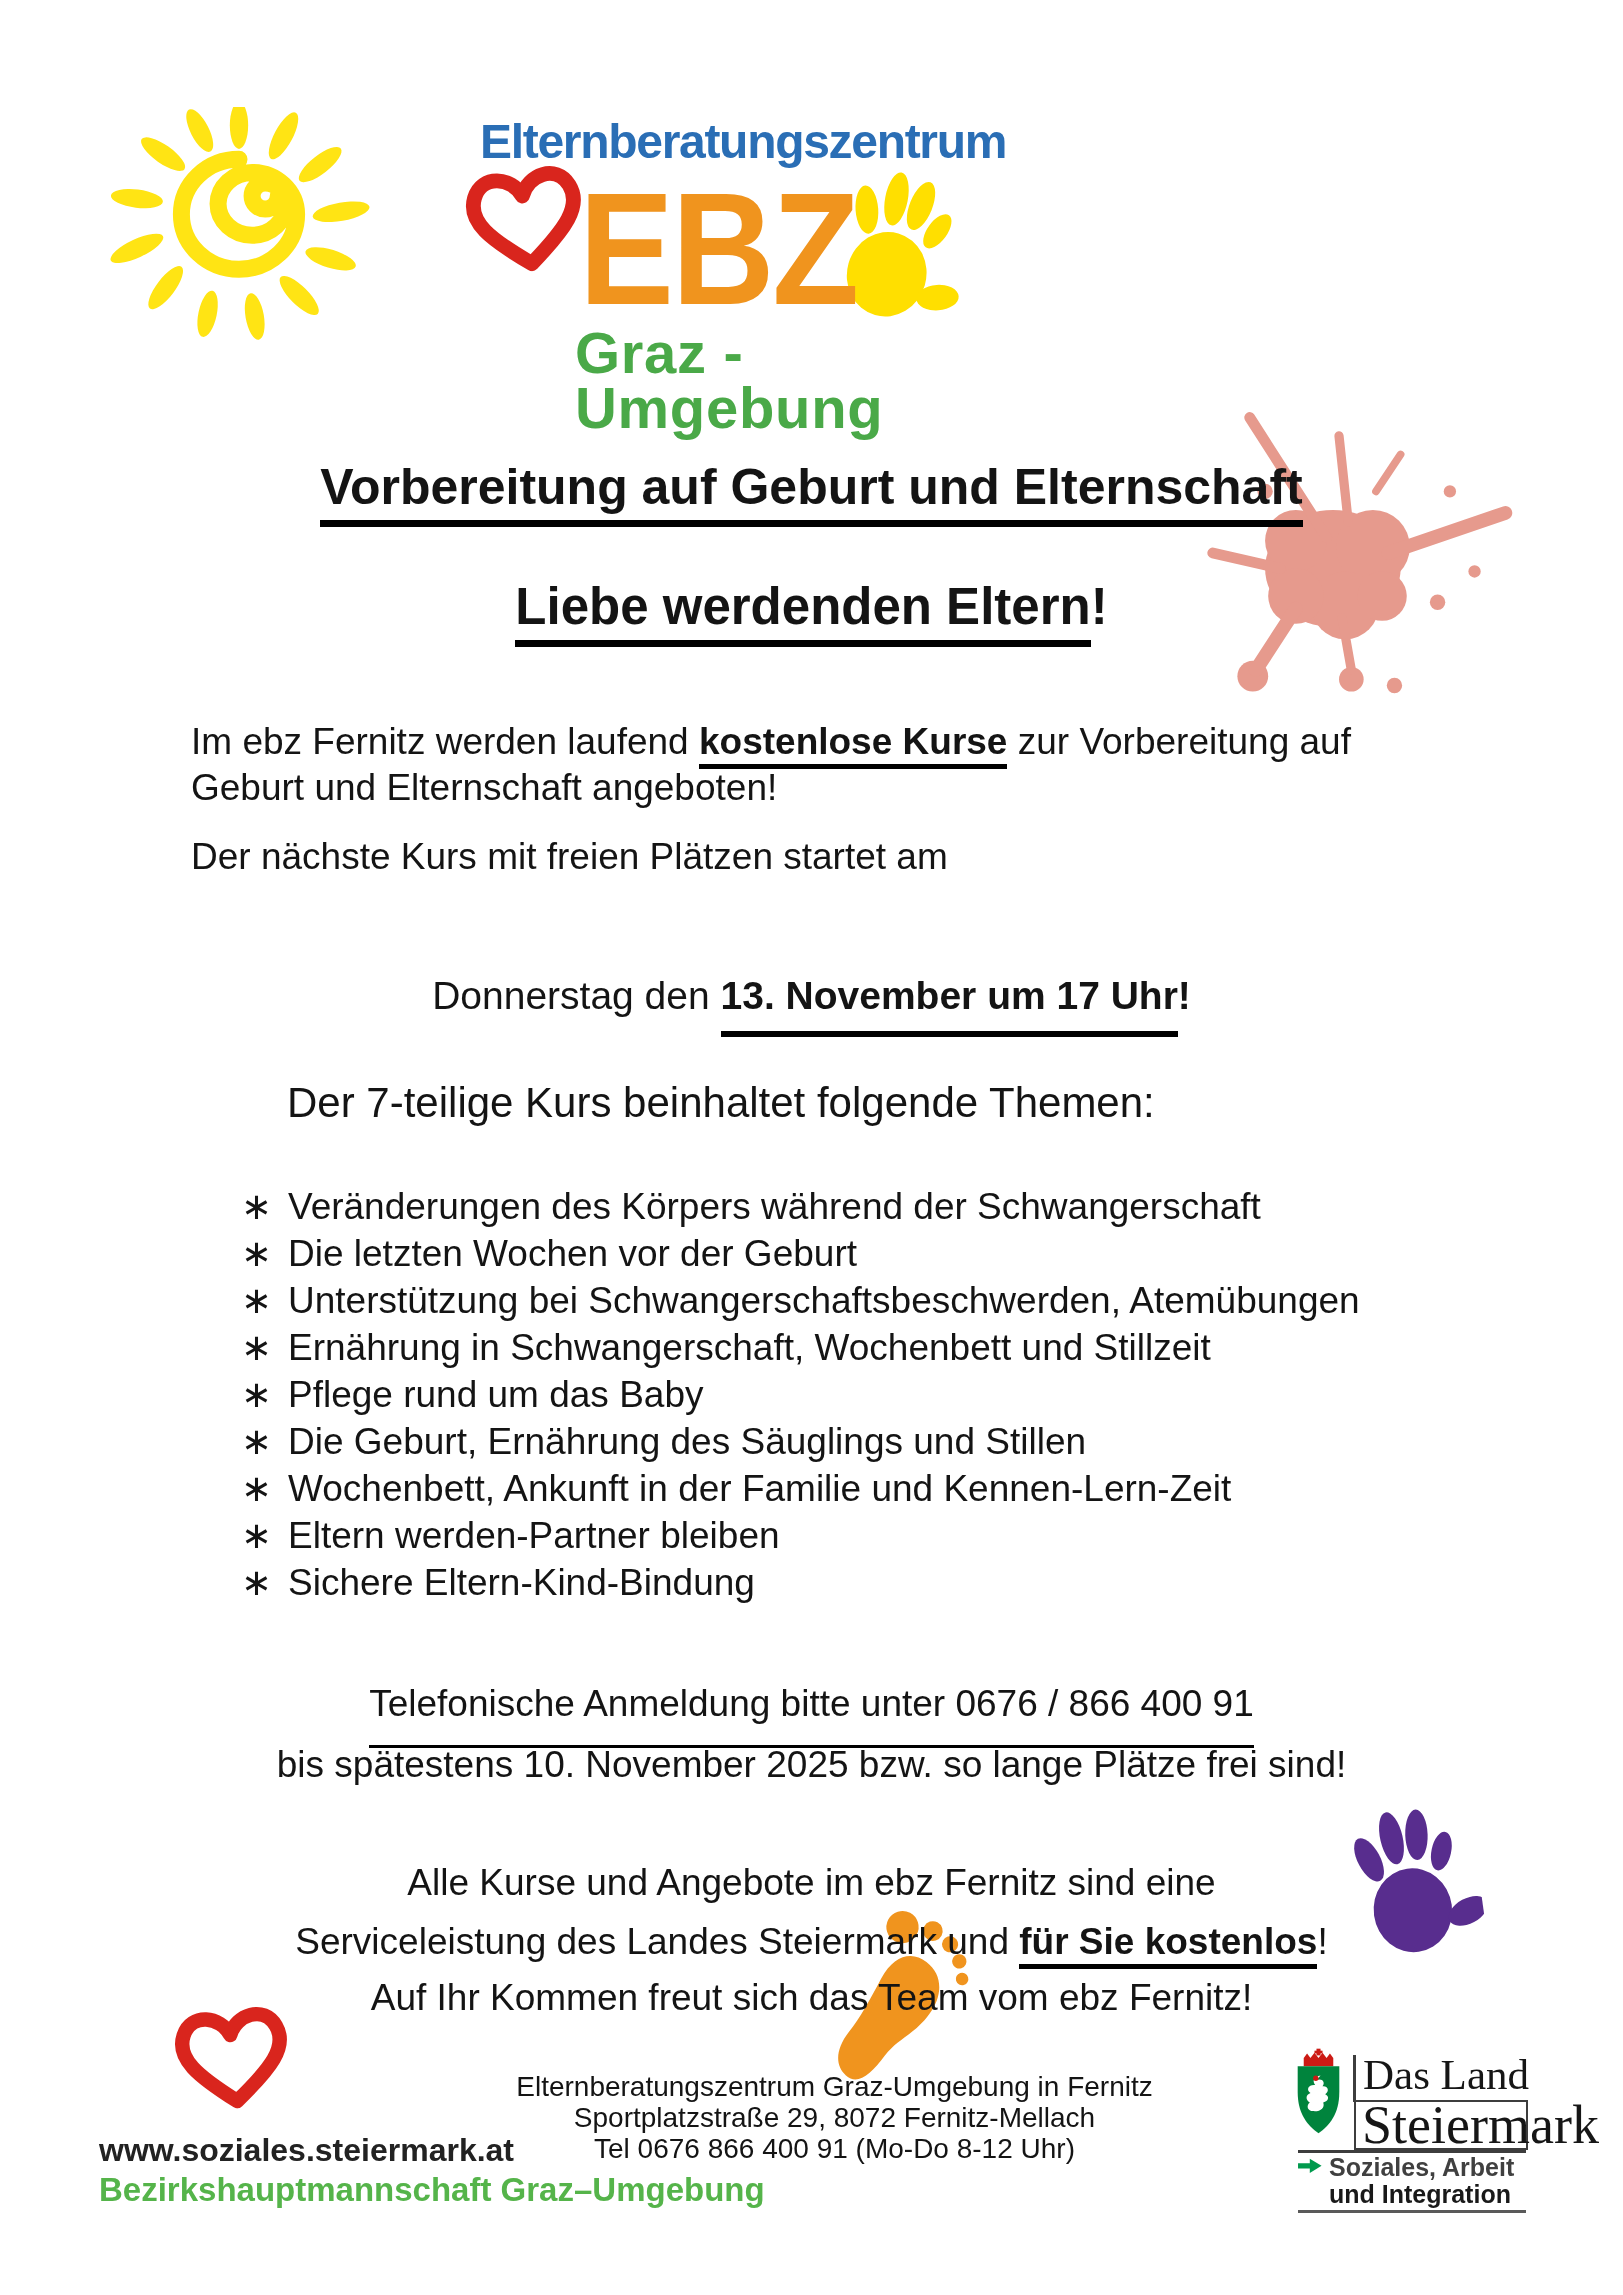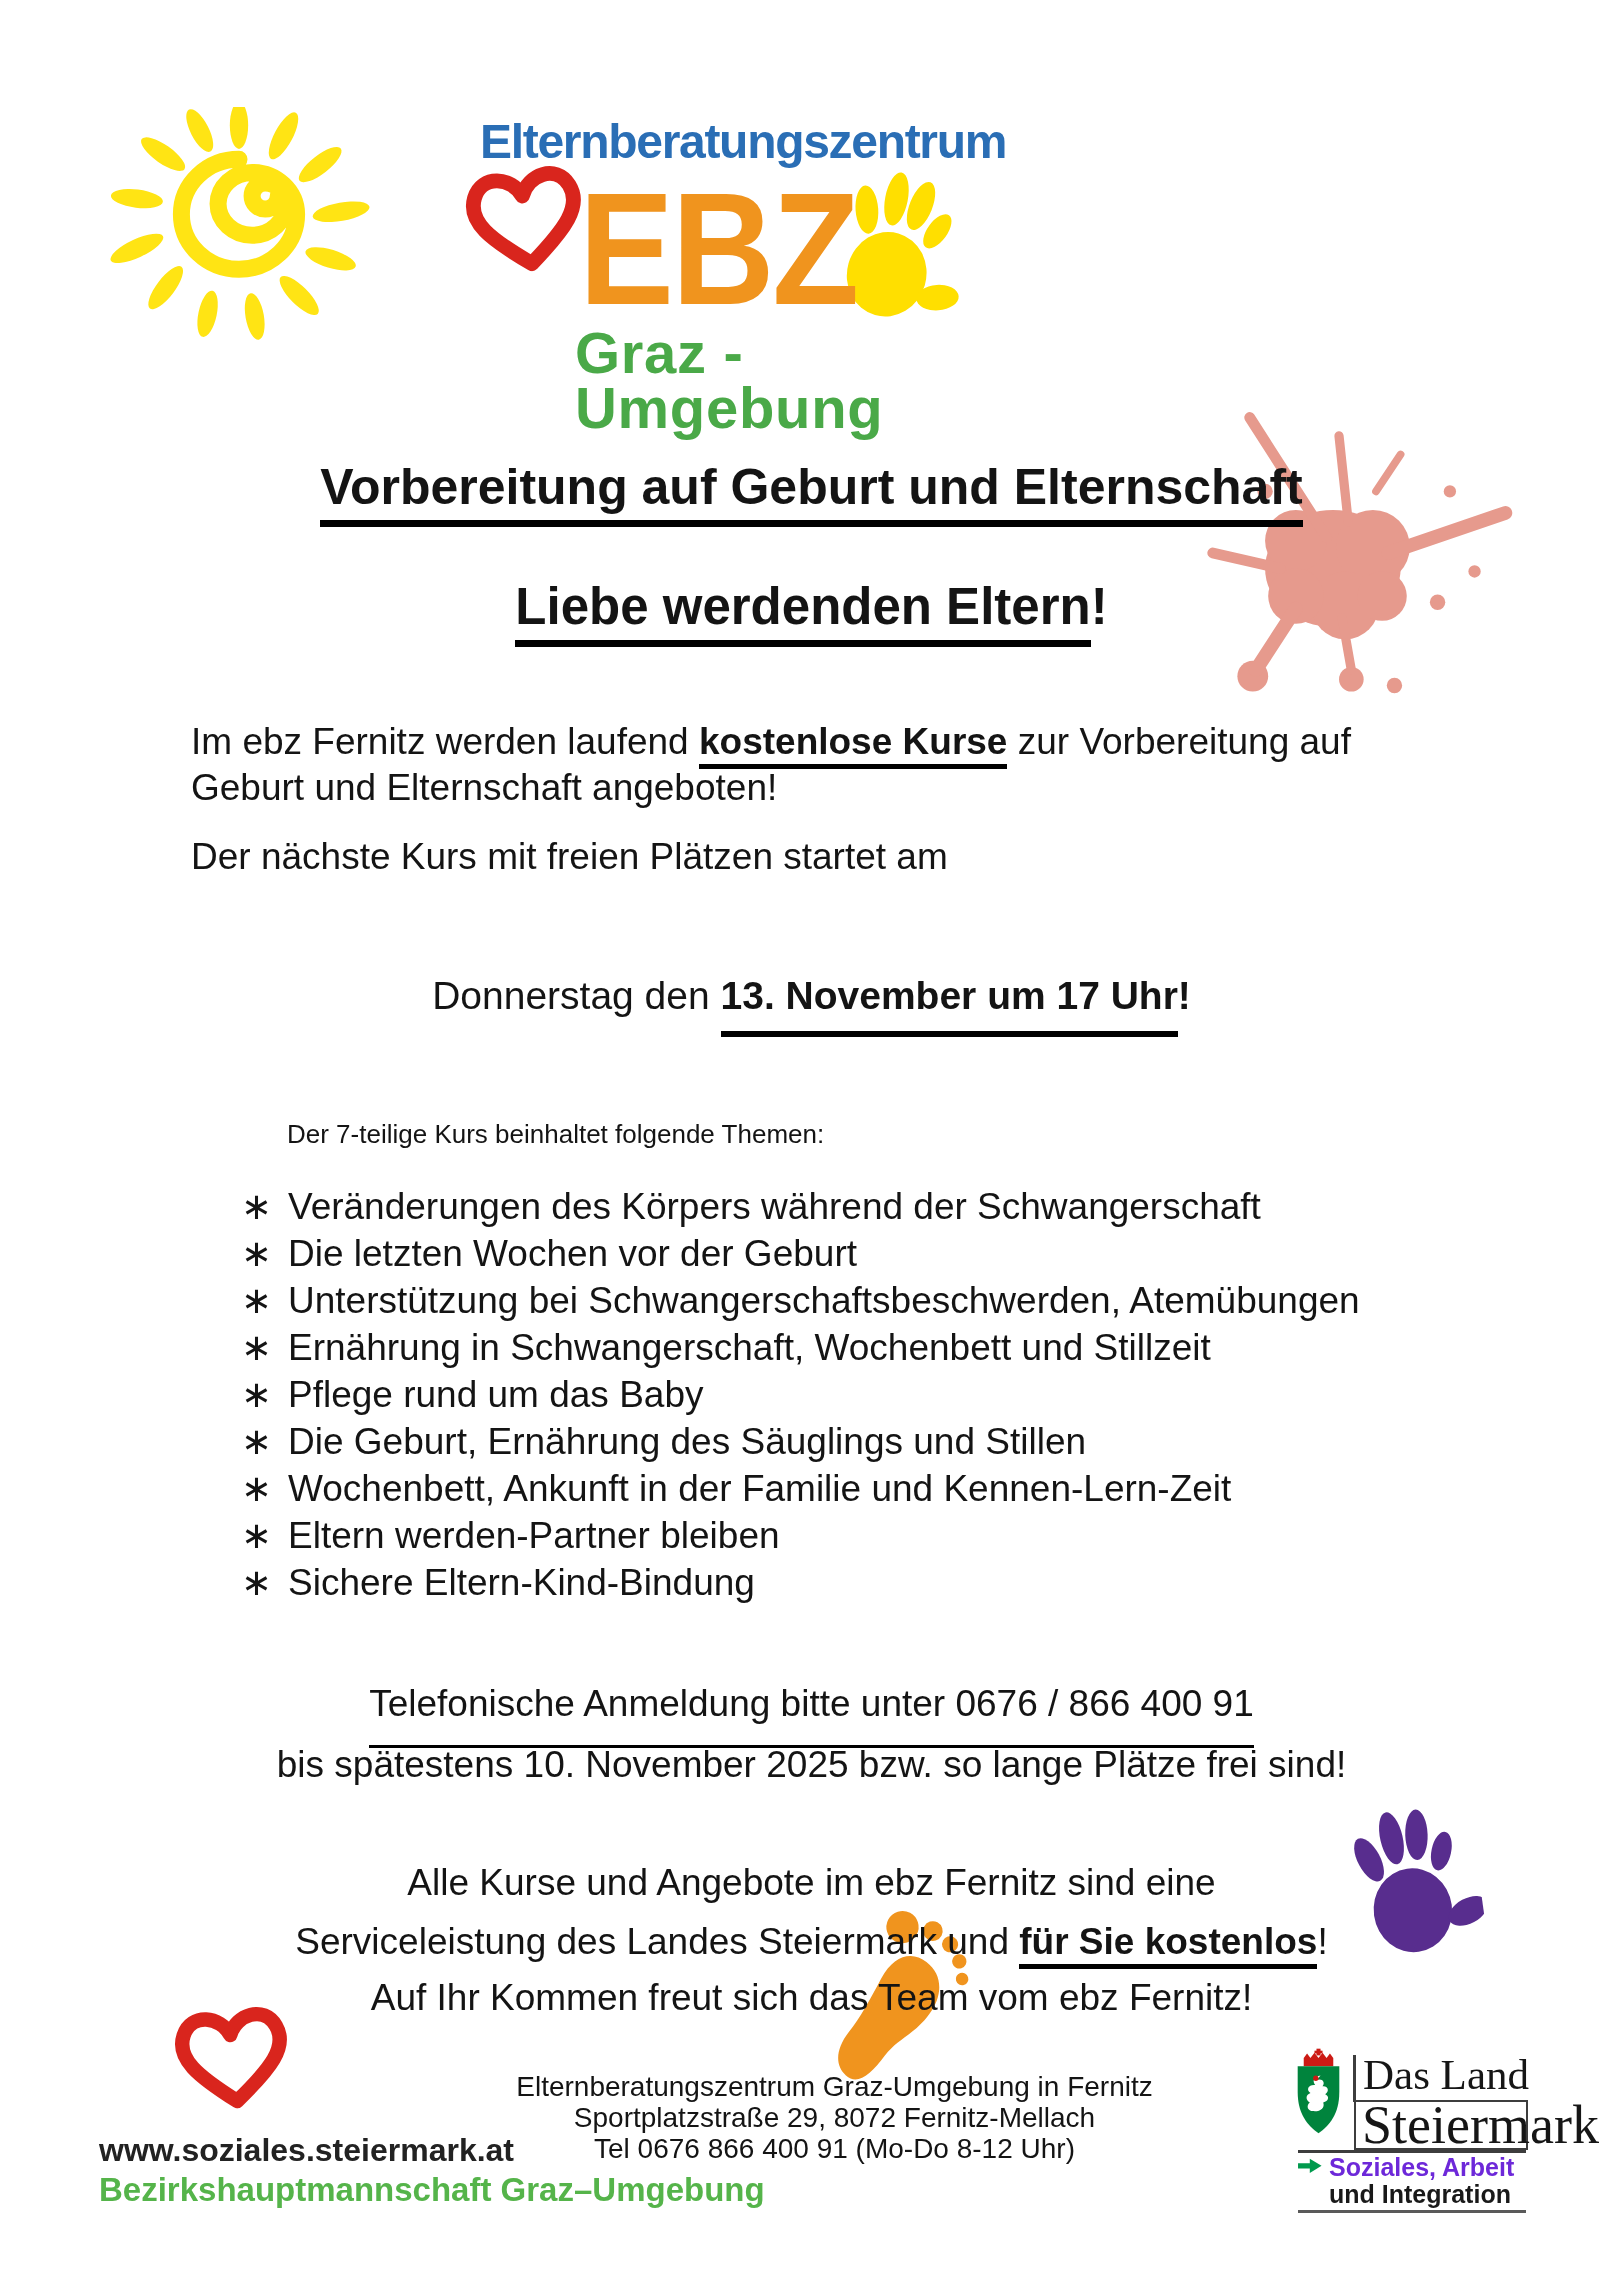--- a/index.html
+++ b/index.html
@@ -26,21 +26,21 @@
   .u12 { border-bottom:7.9px solid #000; padding-bottom:5.2px;text-align:right; }
   .u10 { border-bottom:6.5px solid #000; padding-bottom:14px; }
   .u9  { border-bottom:5.9px solid #000;  padding-bottom:2px; }
   .u5  { border-bottom:3.3px solid #000;  padding-bottom:21px; }
   .b   { font-weight:bold; }
 
   
   .body-line { left:191px; font-size:37px; line-height:43px; z-index:2; }
   .i1 { top:720px; } .i2 { top:766px; } .i3 { top:835px;text-align:center; }
   .date-line { top:973px; font-size:39px; line-height:46px; z-index:2; }
-  .course-header { left:287px; top:1112px; font-size:26px; line-height:44px; }
+  .course-header { left:287px; top:1081px; font-size:42px; line-height:44px; }
   .topics { left:241px; top:1183px; width:1283px; }
   .topic-row { height:47px; line-height:47px; font-size:37px; white-space:nowrap; }
   .bullet { display:inline-block; width:47px; font-size:37px; }
 
   .phone    { top:1682px; font-size:37px; line-height:43px; }
   .deadline { top:1743px; font-size:37px; line-height:43px; }
   .svc1 { top:1861px; font-size:37px; line-height:43px; z-index:2; }
   .svc2 { top:1920px; font-size:37px; line-height:43px; z-index:2; }
   .svc3 { top:1976px; font-size:37px; line-height:43px; z-index:2; }
 
@@ -55,21 +55,21 @@
   .land-logo .crest { position:absolute; left:26px; top:13px; width:47px; height:92px; }
   .land-vline { position:absolute; left:84px; top:19.6px; width:2.6px; height:47px; background:#3d3d3d; }
   .land-l1 { position:absolute; left:94px; top:15.7px; font-family:"Liberation Serif", serif;
              font-size:43px; line-height:47px; color:#161616; }
   .land-box { position:absolute; left:85px; top:65px; width:170px; height:46px;
               border:2px solid #3d3d3d; }
   .land-l2 { position:absolute; left:93px; top:67px; font-family:"Liberation Serif", serif;
              font-size:54px; line-height:46px; color:#161616; }
   .land-rule1 { position:absolute; left:29.4px; top:115px; width:228px; height:2.6px; background:#3d3d3d; }
   .land-arrow { position:absolute; left:29.4px; top:123px; width:23.6px; height:15.7px; }
-  .land-d1 { position:absolute; left:60px; top:118px; font-size:25px; line-height:29px; font-weight:bold; color:#6d28d9; }
+  .land-d1 { position:absolute; left:60px; top:118px; font-size:25px; line-height:29px; font-weight:bold; color:#404040; }
   .land-d2 { position:absolute; left:60px; top:145px; font-size:25px; line-height:29px; font-weight:bold; color:#191919; }
   .land-rule2 { position:absolute; left:29.4px; top:175px; width:228px; height:2.6px; background:#5a5a5a; }
 
   svg { display:block; }
 </style>
 </head>
 <body>
 
 <div id="page">
 

